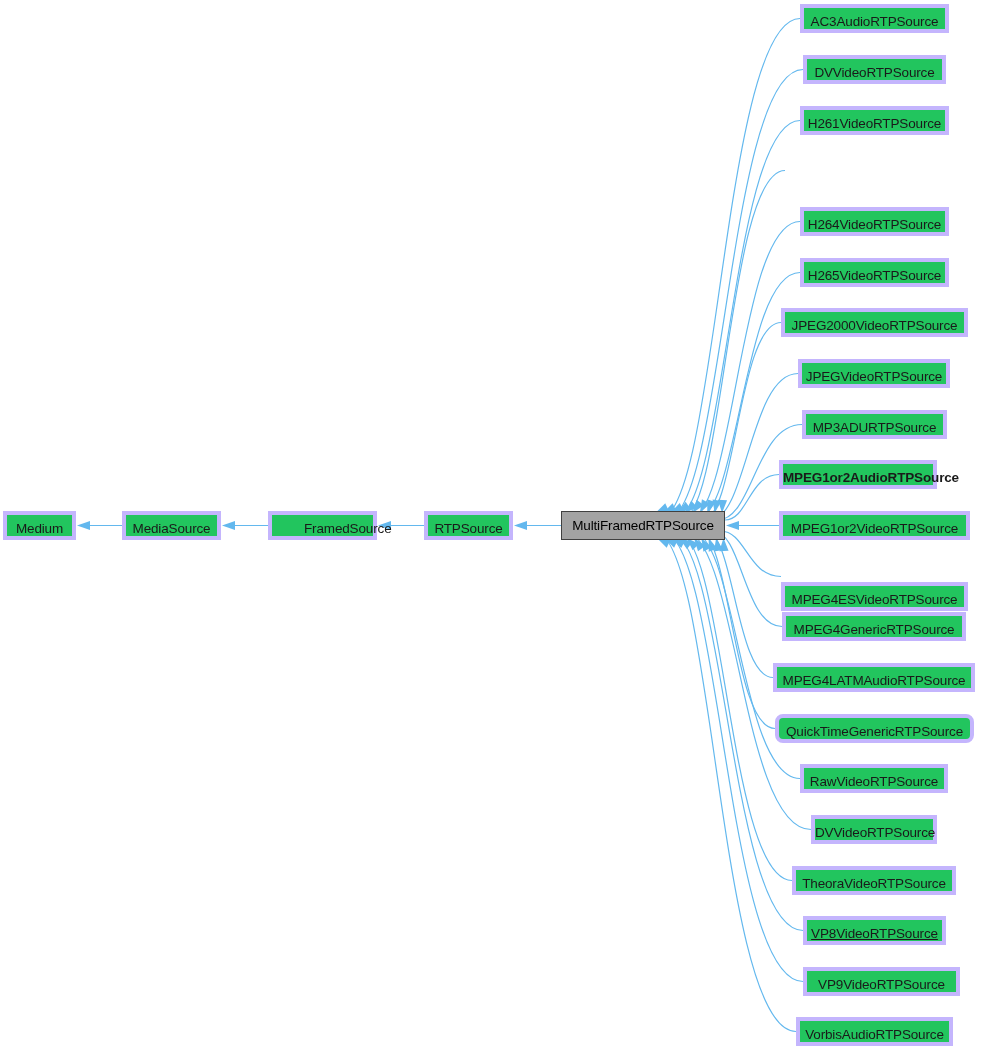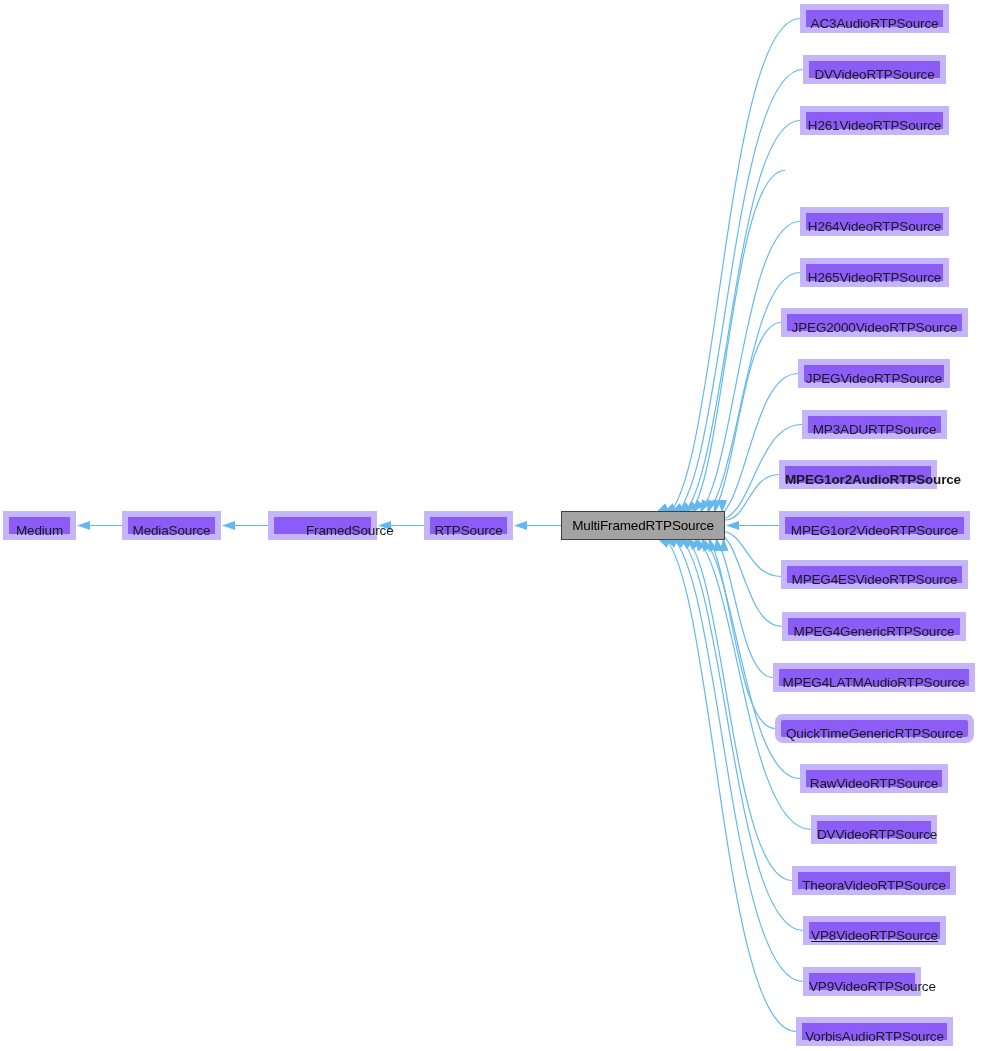--- a/index.html
+++ b/index.html
@@ -22,22 +22,22 @@
     position: absolute;
     left: 0;
     top: 0;
     width: 981px;
     height: 1051px;
     pointer-events: none;
   }
   .node {
     position: absolute;
     box-sizing: border-box;
-    border: 6px solid #c4b5fd;
-    background: #8b5cf6;
+    border: 4px solid #c4b5fd;
+    background: #22c55e;
     color: #1a1a1a;
     font-size: 13.5px;
     line-height: 27px;
     height: 29px;
     text-align: center;
     white-space: nowrap;
     letter-spacing: -0.15px;
     cursor: pointer;
   }
   .node.current {
@@ -113,23 +113,23 @@
     <div class="node" style="left: 800px; top: 4px; width: 149px;">AC3AudioRTPSource</div>
     <div class="node" style="left: 803px; top: 55px; width: 143px;">DVVideoRTPSource</div>
     <div class="node" style="left: 800px; top: 106px; width: 149px;">H261VideoRTPSource</div>
     <div class="node" style="left: 800px; top: 207px; width: 149px;">H264VideoRTPSource</div>
     <div class="node" style="left: 800px; top: 258px; width: 149px;">H265VideoRTPSource</div>
     <div class="node" style="left: 781px; top: 308px; width: 187px;">JPEG2000VideoRTPSource</div>
     <div class="node" style="left: 798px; top: 359px; width: 152px;">JPEGVideoRTPSource</div>
     <div class="node" style="left: 802px; top: 410px; width: 145px;">MP3ADURTPSource</div>
     <div class="node" style="left: 779px; top: 460px; width: 158px; font-weight: bold;">MPEG1or2AudioRTPSource</div>
     <div class="node" style="left: 779px; top: 511px; width: 191px;">MPEG1or2VideoRTPSource</div>
-    <div class="node" style="left: 781px; top: 560px; width: 187px;">MPEG4ESVideoRTPSource</div>
+    <div class="node" style="left: 781px; top: 582px; width: 187px;">MPEG4ESVideoRTPSource</div>
     <div class="node" style="left: 782px; top: 612px; width: 184px;">MPEG4GenericRTPSource</div>
     <div class="node" style="left: 773px; top: 663px; width: 202px;">MPEG4LATMAudioRTPSource</div>
     <div class="node" style="left: 775px; top: 714px; width: 199px; border-radius: 8px;">QuickTimeGenericRTPSource</div>
     <div class="node" style="left: 800px; top: 764px; width: 148px;">RawVideoRTPSource</div>
     <div class="node" style="left: 811px; top: 815px; width: 126px;">DVVideoRTPSource</div>
     <div class="node" style="left: 792px; top: 866px; width: 164px;">TheoraVideoRTPSource</div>
     <div class="node" style="left: 803px; top: 916px; width: 143px; text-decoration: underline;">VP8VideoRTPSource</div>
-    <div class="node" style="left: 803px; top: 967px; width: 118px;">VP9VideoRTPSource</div>
+    <div class="node" style="left: 803px; top: 967px; width: 157px;">VP9VideoRTPSource</div>
     <div class="node" style="left: 796px; top: 1017px; width: 157px;">VorbisAudioRTPSource</div>
   </div>
 
 </body></html>

